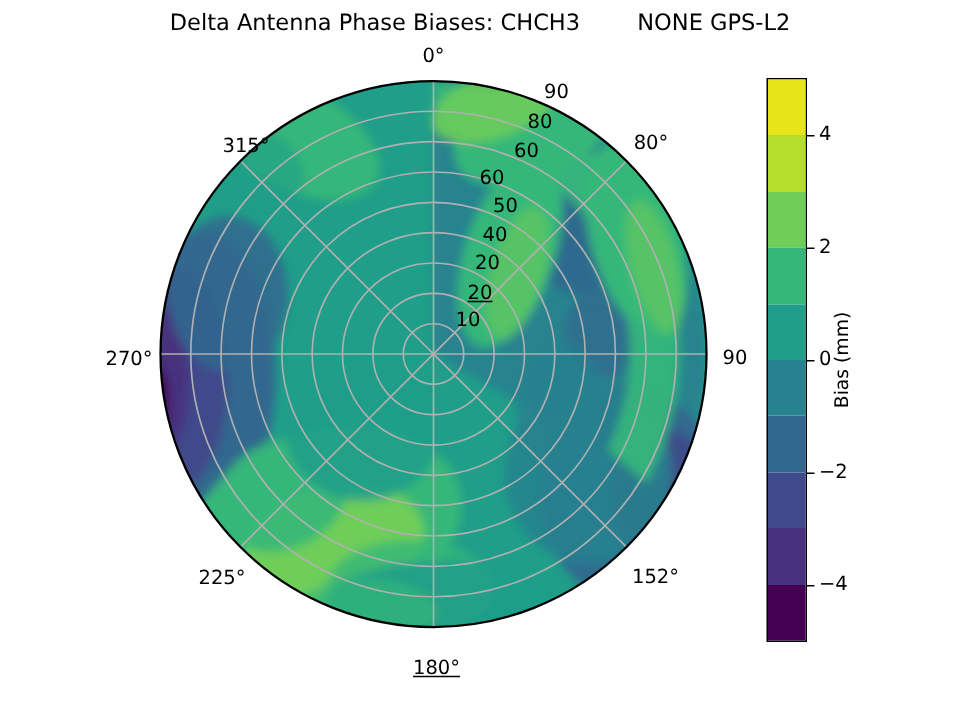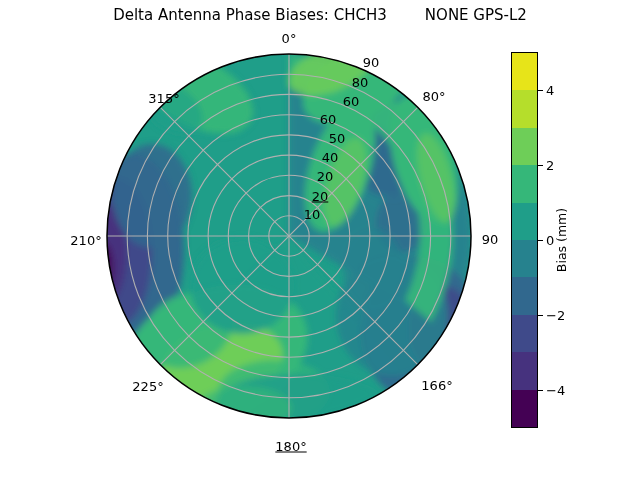--- a/index.html
+++ b/index.html
@@ -122,24 +122,24 @@
         <line x1="160.3" y1="107.3" x2="417.7" y2="364.7"></line>
         <line x1="417.7" y1="107.3" x2="160.3" y2="364.7"></line>
       </g>
 
       <circle cx="289" cy="236" r="182" fill="none" stroke="#000000" stroke-width="1.5"></circle>
     </svg>
 
     <div class="ang-label" style="left:289px;top:38px;">0°</div>
     <div class="ang-label" style="left:434px;top:96px;">80°</div>
     <div class="ang-label" style="left:490px;top:239px;">90</div>
-    <div class="ang-label" style="left:437px;top:385px;">166°</div>
+    <div class="ang-label" style="left:437px;top:385px;">152°</div>
     <div class="ang-label" style="left:291px;top:446px;text-decoration:underline;">180°</div>
     <div class="ang-label" style="left:148px;top:386px;">225°</div>
-    <div class="ang-label" style="left:86px;top:240px;">210°</div>
+    <div class="ang-label" style="left:86px;top:240px;">270°</div>
     <div class="ang-label" style="left:164px;top:98px;">315°</div>
 
     <div class="rad-label" style="left:312px;top:214px;">10</div>
     <div class="rad-label" style="left:320px;top:196px;text-decoration:underline;">20</div>
     <div class="rad-label" style="left:325px;top:176px;">20</div>
     <div class="rad-label" style="left:330px;top:157px;text-align:right;">40</div>
     <div class="rad-label" style="left:337px;top:138px;">50</div>
     <div class="rad-label" style="left:328px;top:119px;">60</div>
     <div class="rad-label" style="left:351px;top:101px;">60</div>
     <div class="rad-label" style="left:360px;top:82px;">80</div>

